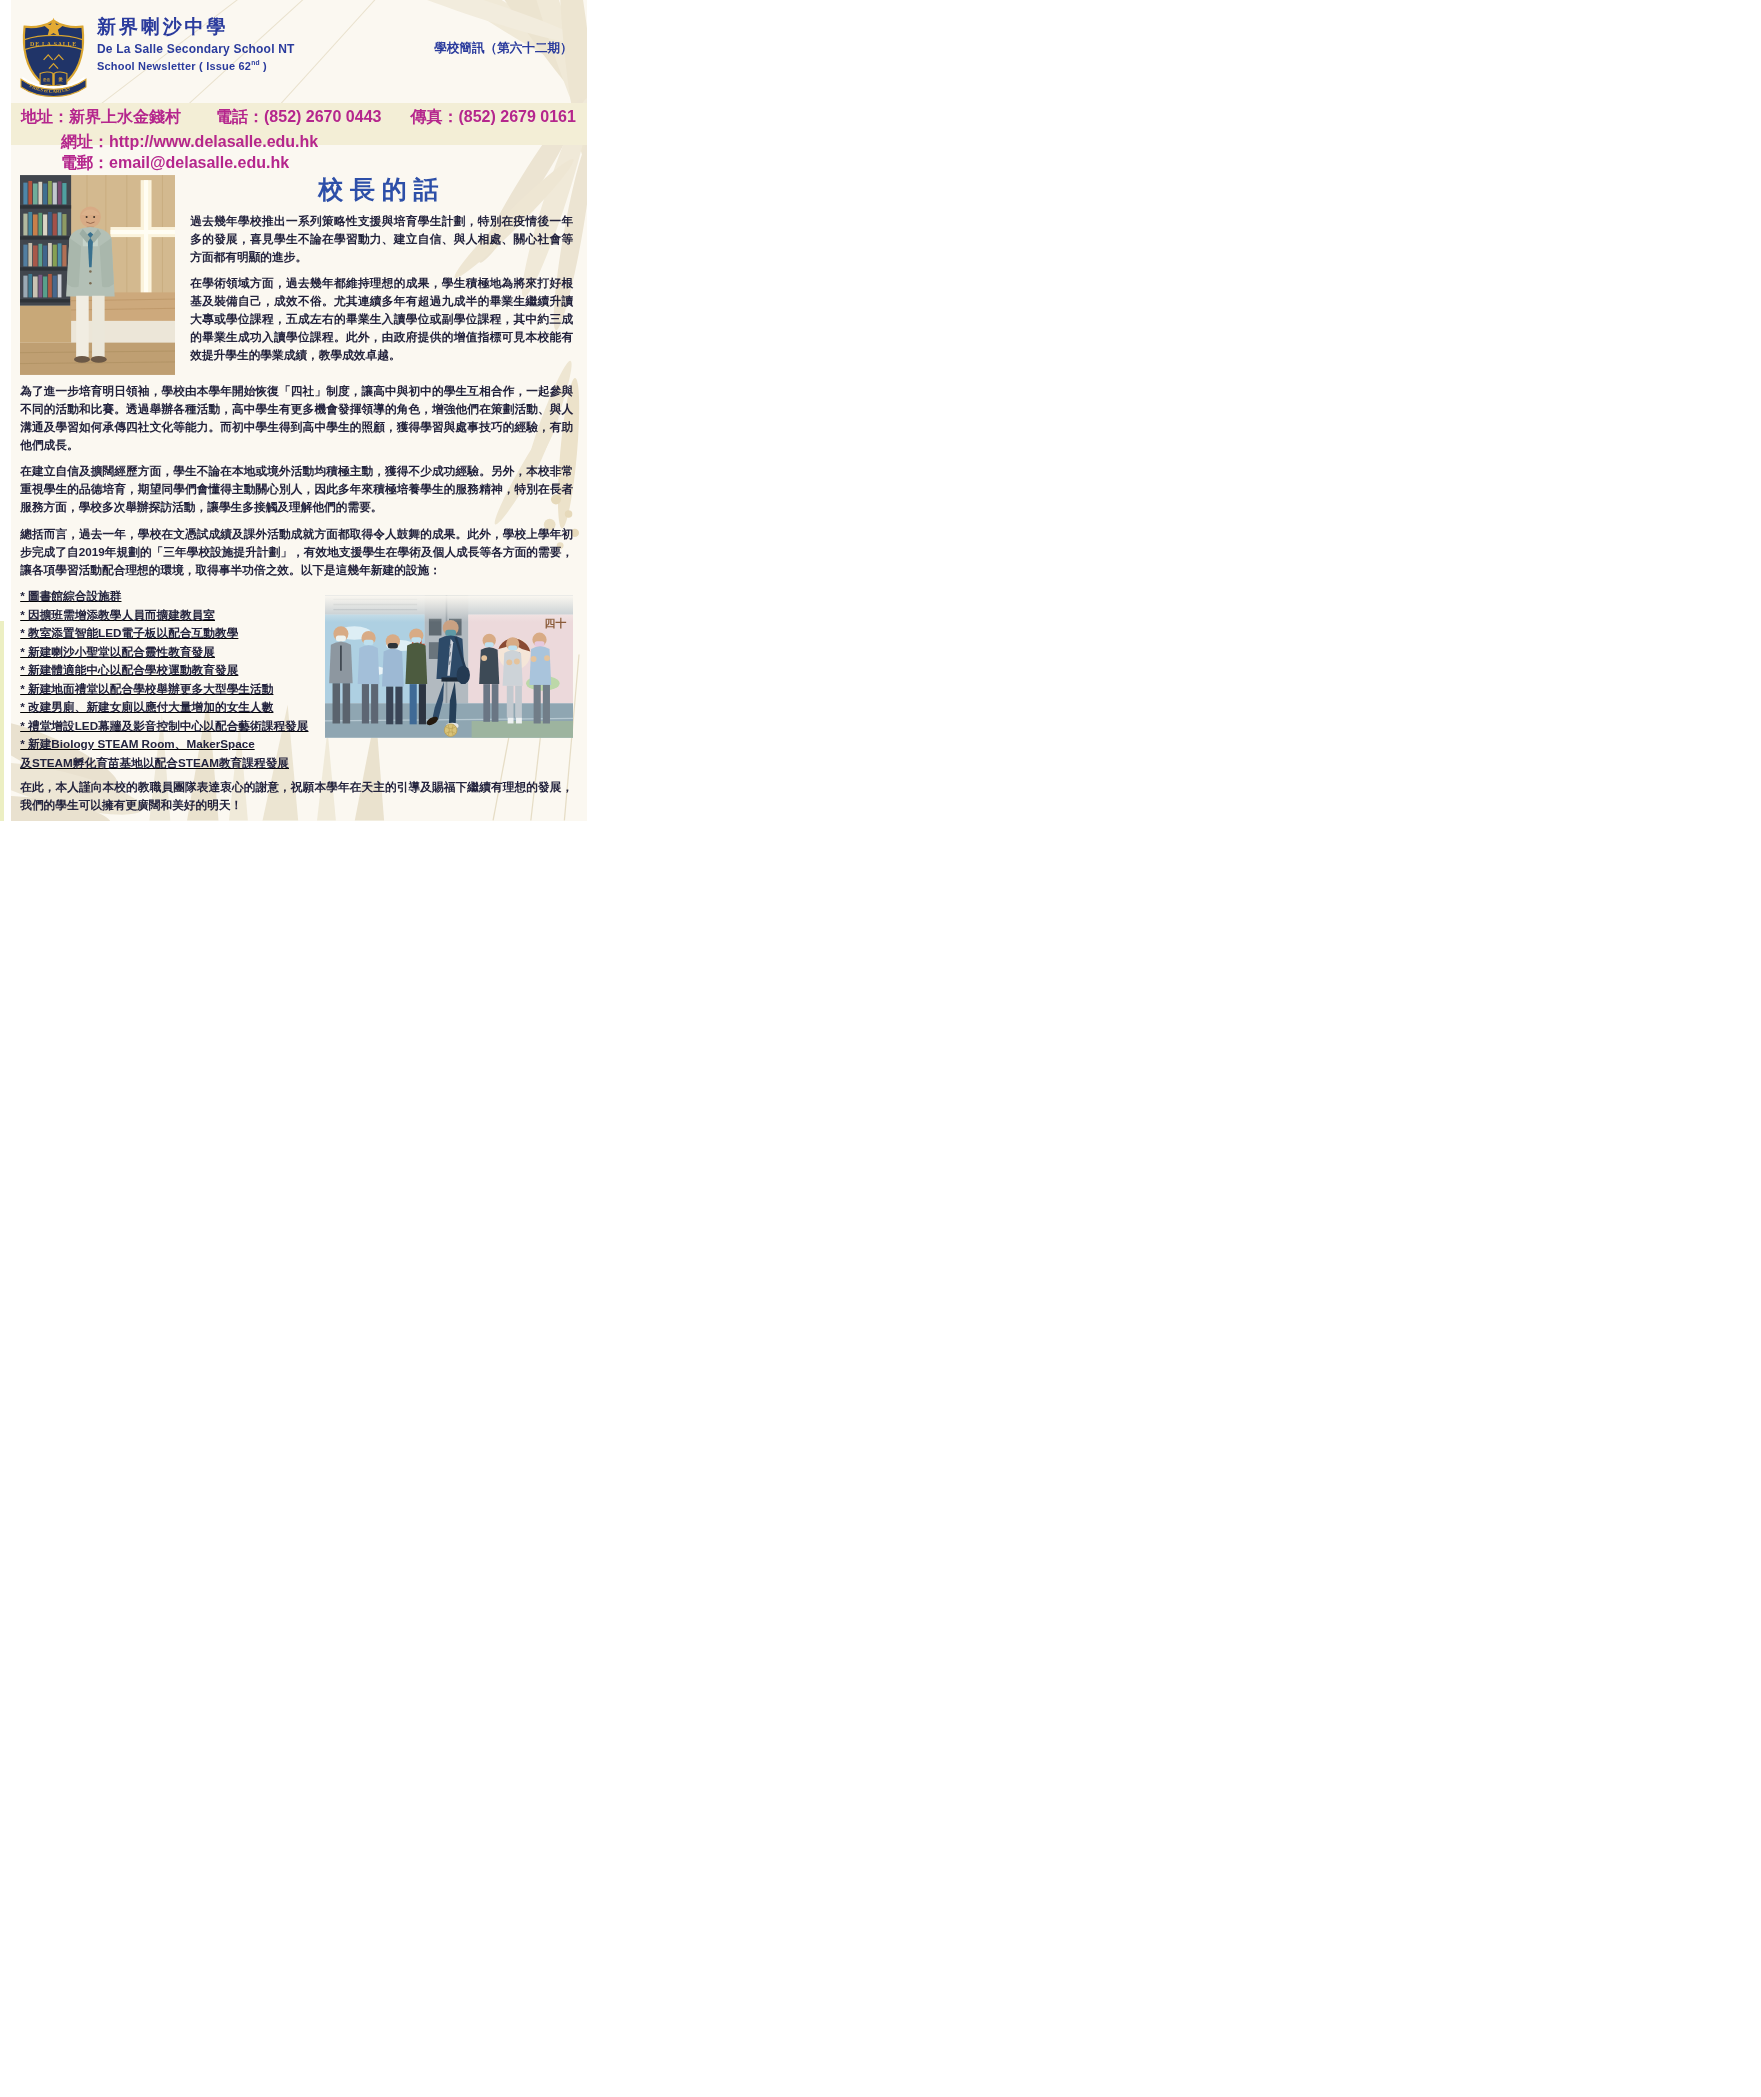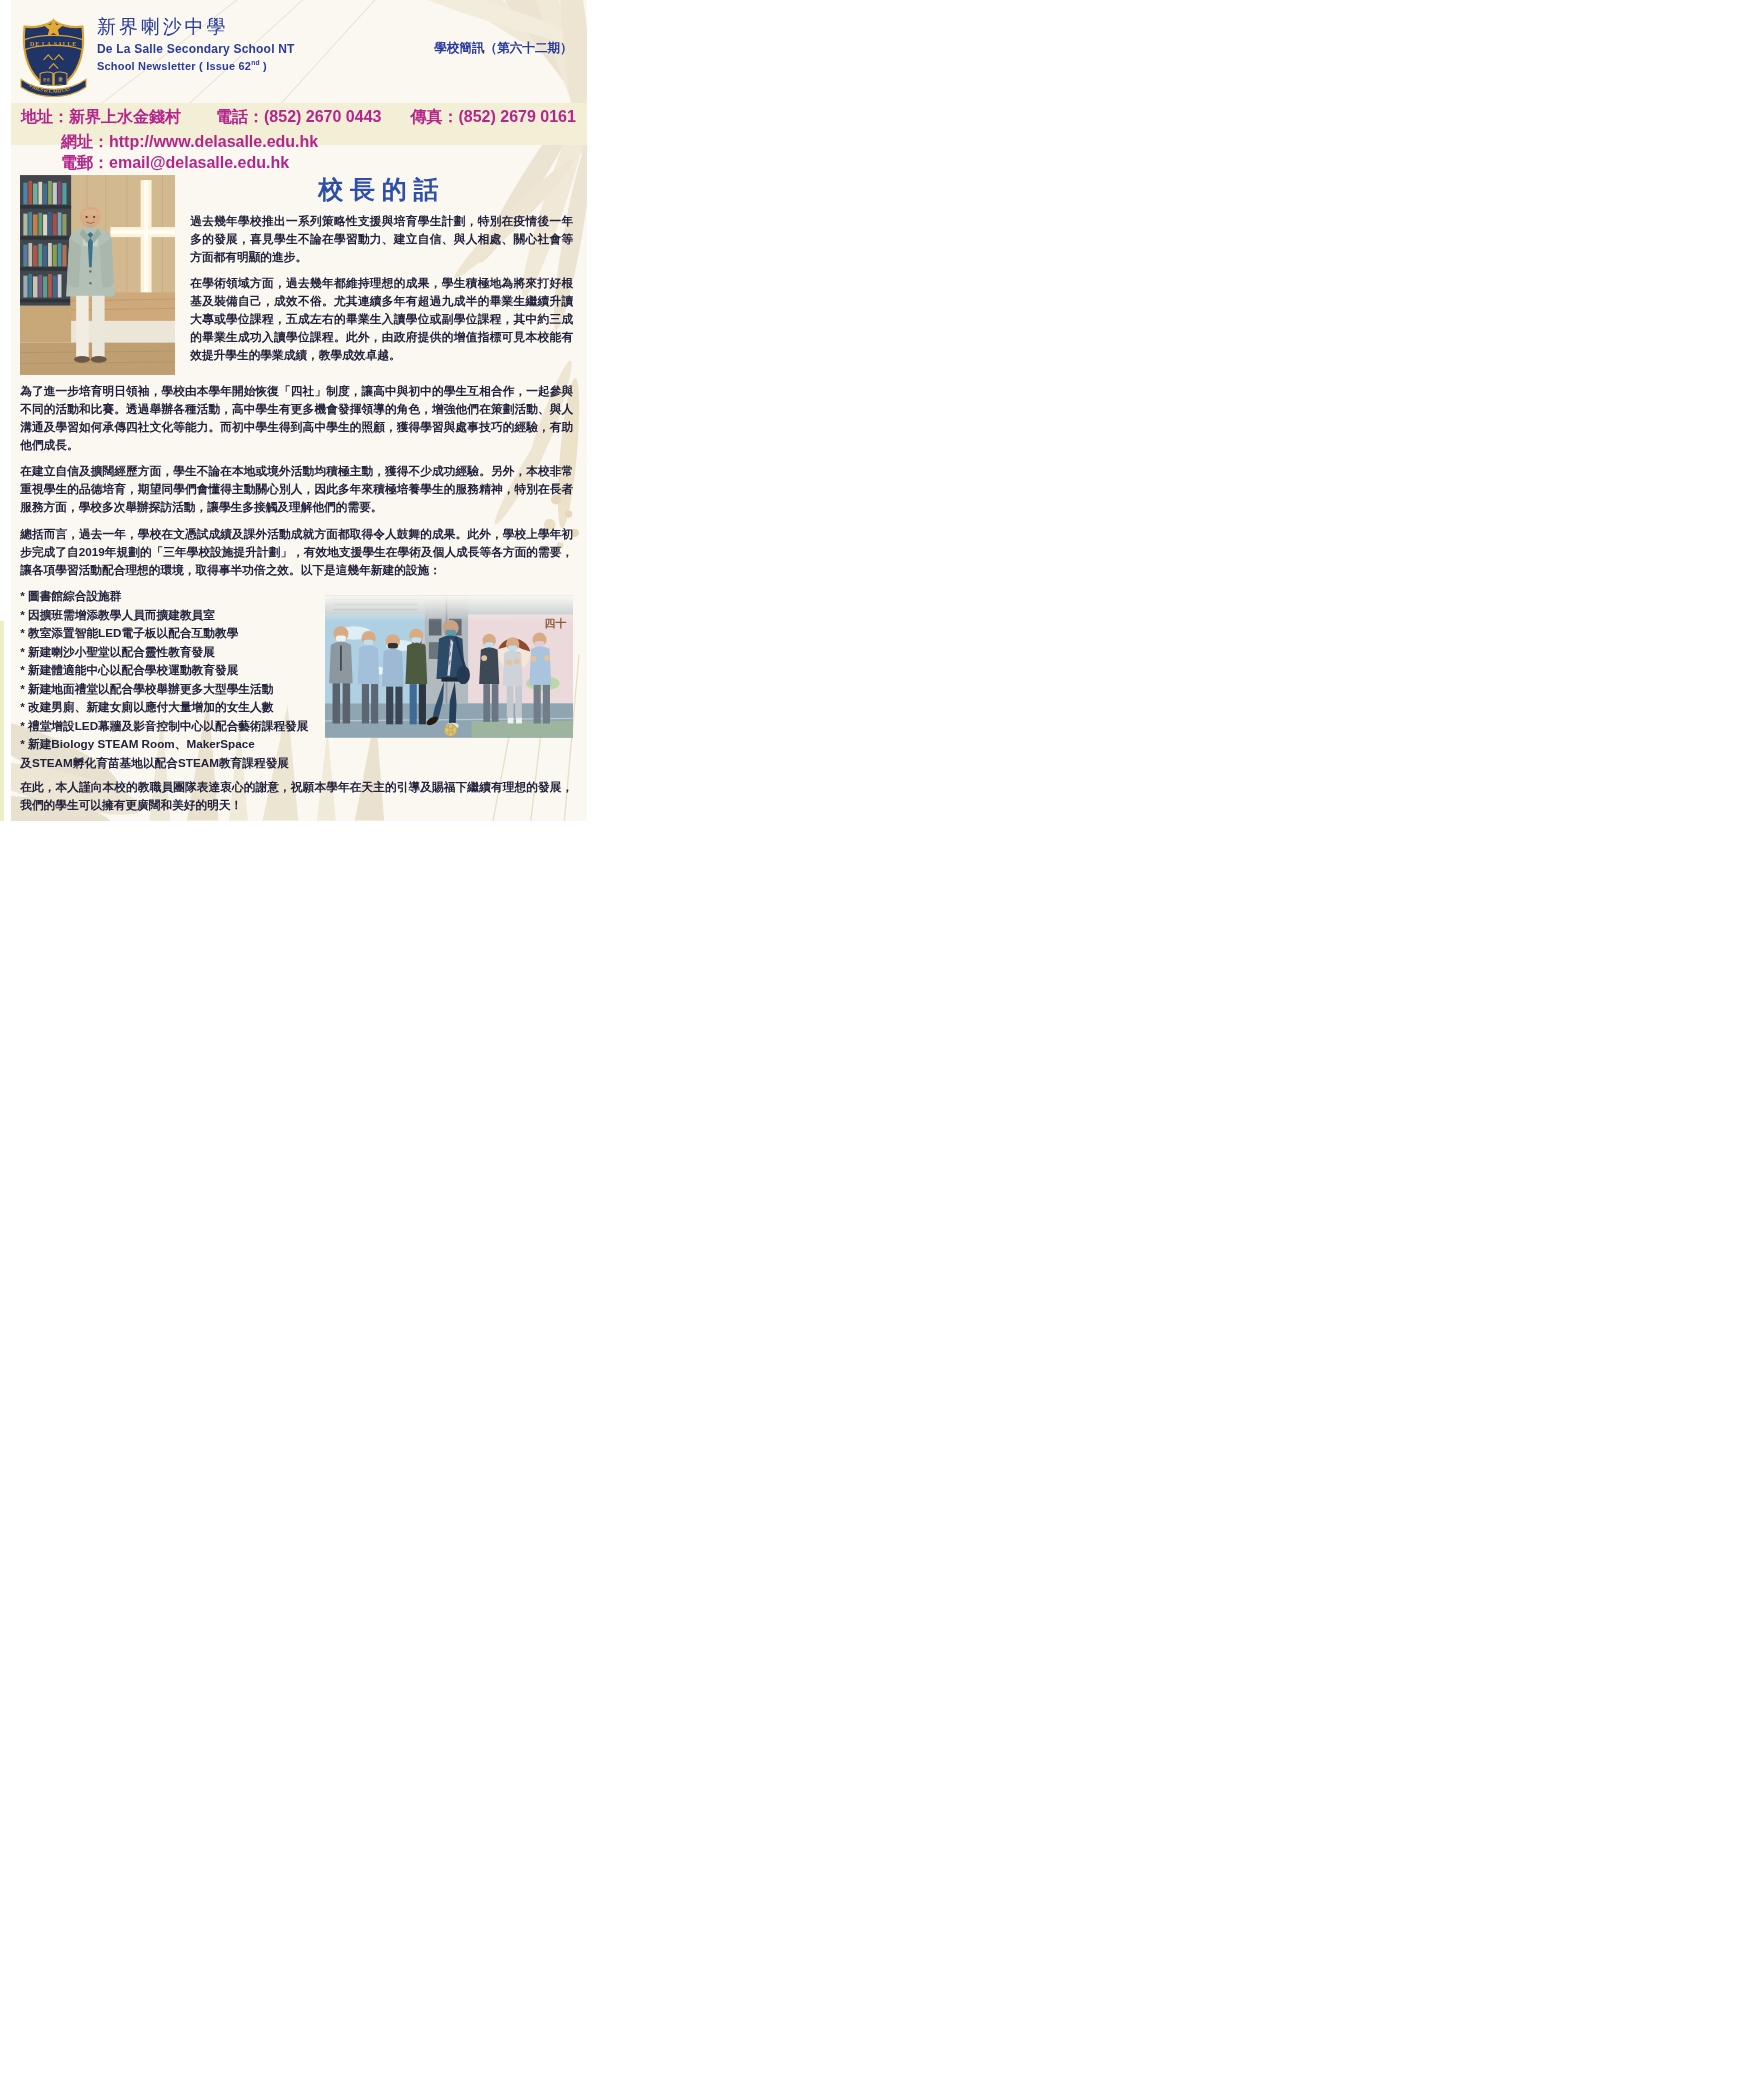--- a/index.html
+++ b/index.html
@@ -4,21 +4,21 @@
 <style>
   html,body{margin:0;padding:0;background:#ffffff;font-family:"Liberation Sans","DejaVu Sans",sans-serif;}
   .page{position:relative;width:587px;height:831px;background:#ffffff;overflow:hidden;}
   .paper{position:absolute;left:11px;top:0;width:576px;height:821px;background:#fbf8f1;overflow:hidden;}
   .decor{position:absolute;left:0;top:0;width:576px;height:821px;pointer-events:none;z-index:0;}
   .edge-strip{position:absolute;left:0;top:621px;width:3.8px;height:200px;background:#ecefc3;z-index:0;}
 
   
   .crest{position:absolute;left:7.1px;top:10px;width:71px;height:89px;z-index:2;}
   .titleblock{position:absolute;left:86px;top:17px;z-index:2;}
-  .zh-title{font-size:19px;font-weight:normal;color:#2a3b9d;letter-spacing:2.9px;line-height:1.1;}
+  .zh-title{font-size:19px;font-weight:bold;color:#2a3b9d;letter-spacing:2.9px;line-height:1.1;}
   .en-title{font-size:12px;font-weight:bold;color:#2a3b9d;margin-top:4.2px;letter-spacing:0.2px;}
   .newsletter{font-size:11px;font-weight:bold;color:#2a3b9d;margin-top:2.5px;letter-spacing:0.2px;}
   .newsletter .sup{font-size:6.7px;vertical-align:super;}
   .issue-label{position:absolute;right:14.3px;top:40px;font-size:12.6px;font-weight:bold;color:#2a3b9d;z-index:2;}
 
   
   .contact{position:absolute;left:0;top:103px;width:576px;height:42px;background:#f3eed6;z-index:1;}
   .contact .row{display:flex;align-items:baseline;padding-left:10px;font-size:16px;font-weight:bold;color:#b5268d;}
   .contact .r1{margin-top:4.2px;}
   .contact .r2{margin-top:3.4px;flex-direction:column;}
@@ -28,21 +28,21 @@
 
   
   .main{position:absolute;left:9.2px;top:171px;width:553px;z-index:1;}
   .sec1{display:flex;}
   .photo1{flex:0 0 155px;width:155px;height:200px;margin-top:4.2px;background:#e8e0d2;}
   .col{flex:1;margin-left:15px;}
   .art-title{font-family:"DejaVu Serif","Liberation Serif",serif;font-weight:bold;color:#2d4fa8;
              font-size:25px;letter-spacing:6.7px;text-align:center;margin:1.7px 0 5.9px 0;}
   .p{font-size:11.7px;font-weight:bold;color:#23233d;line-height:18px;text-align:justify;margin:0 0 8.4px 0;}
   .sec2{margin-top:6.7px;}
-  .sec3{display:flex;margin-top:0.8px;}
+  .sec3{display:flex;margin-top:0.8px;text-decoration:underline;}
   .faclist{flex:0 0 303px;}
   .fac{font-size:11.7px;font-weight:bold;color:#23233d;line-height:18.5px;white-space:nowrap;}
   .photo2wrap{flex:0 0 248px;margin-left:1.7px;margin-top:8.4px;position:relative;width:248px;height:143px;}
   .closing{margin-top:5.9px;}
 </style>
 </head>
 <body>
 
 <div class="page">
  <div class="paper">

